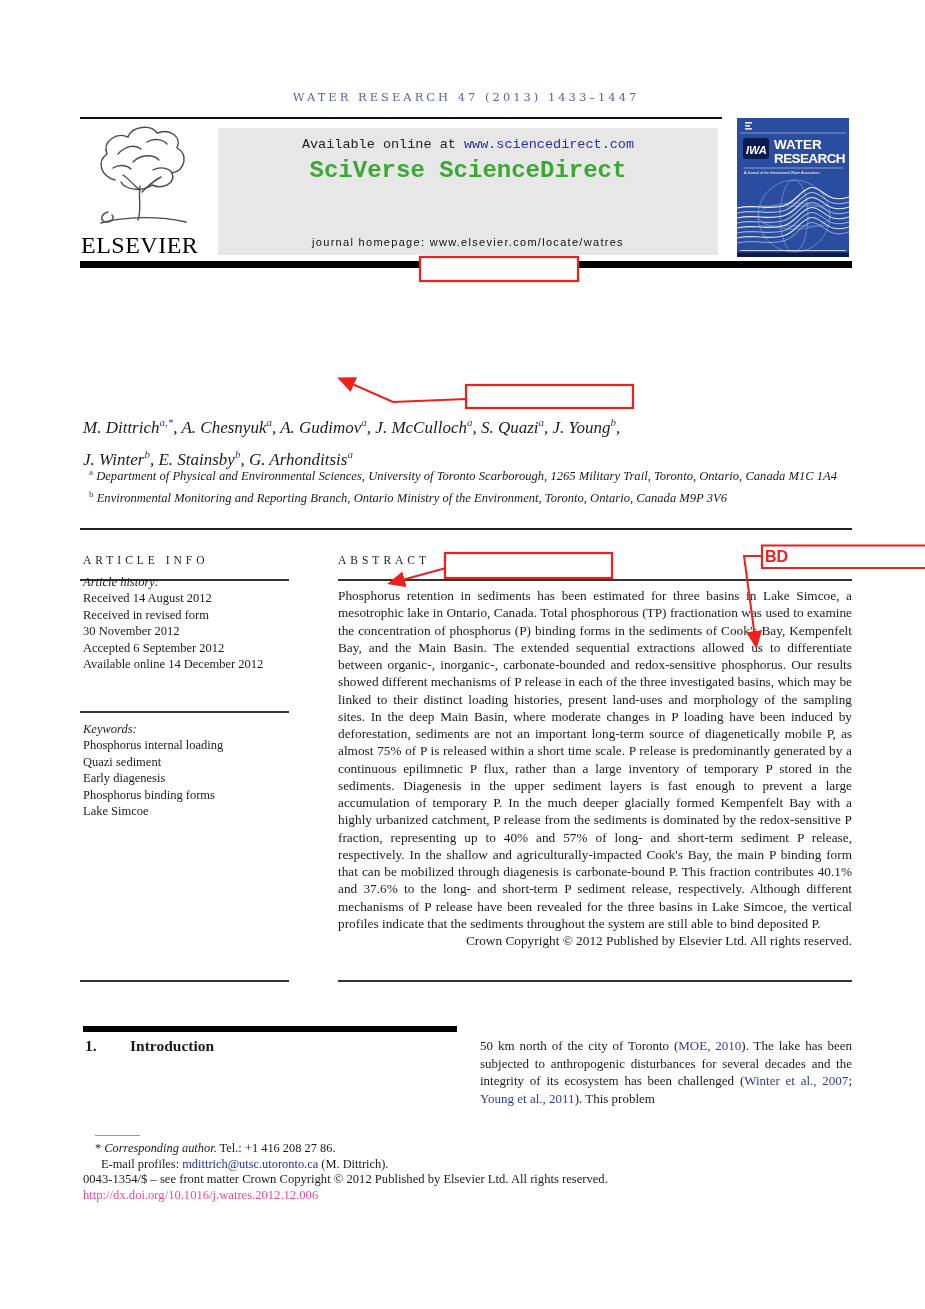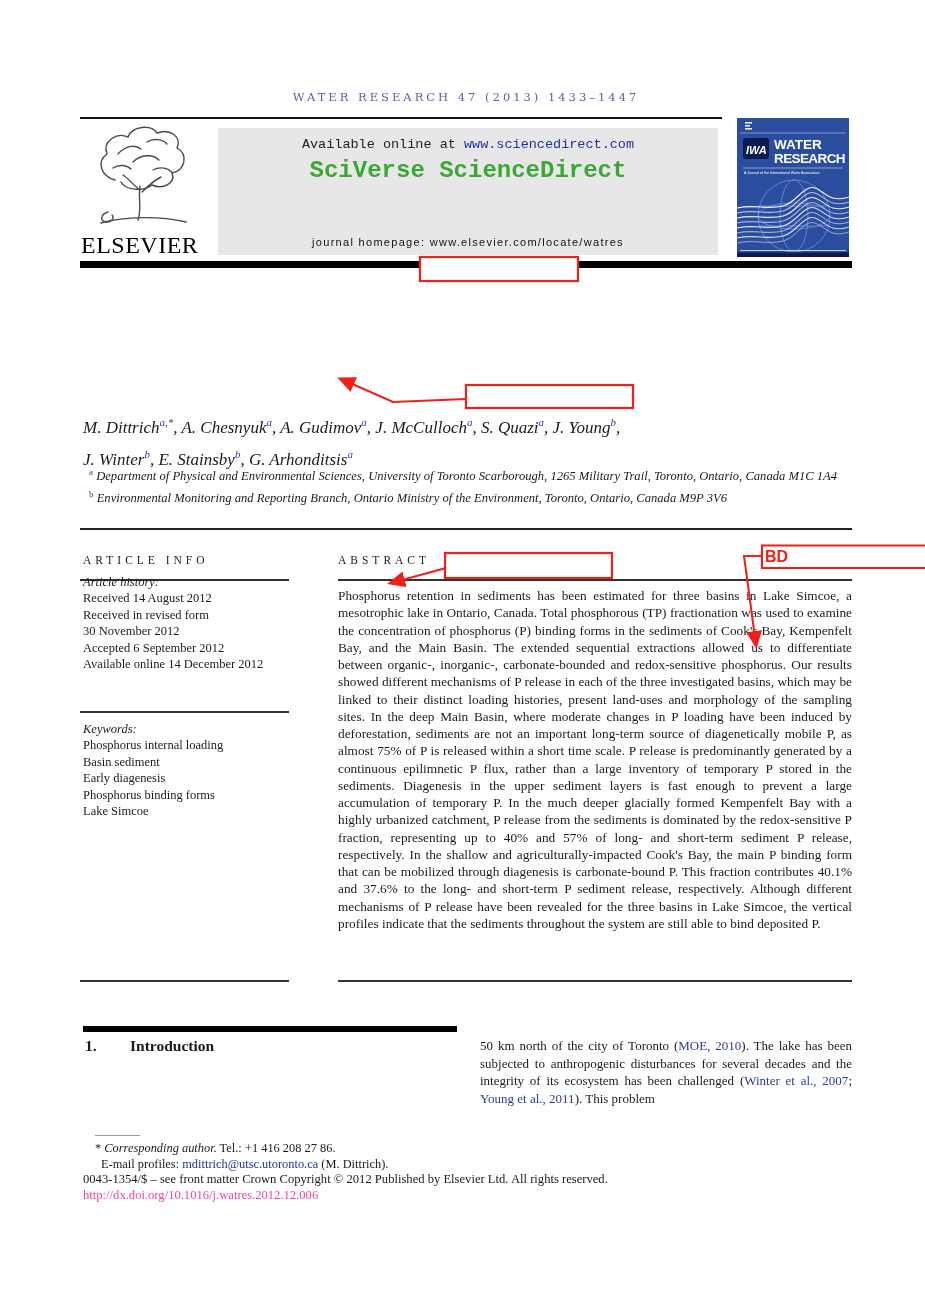--- a/index.html
+++ b/index.html
@@ -157,30 +157,31 @@
     <div>Received 14 August 2012</div>
     <div>Received in revised form</div>
     <div>30 November 2012</div>
     <div>Accepted 6 September 2012</div>
     <div>Available online 14 December 2012</div>
   </div>
   <div class="abs rule-kw"></div>
   <div class="abs keywords">
     <div class="ital">Keywords:</div>
     <div>Phosphorus internal loading</div>
-    <div>Basin sediment</div>
+    <div>Quazi sediment</div>
     <div>Early diagenesis</div>
     <div>Phosphorus binding forms</div>
     <div>Lake Simcoe</div>
   </div>
 
   <div class="abs sec-head ab-head">ABSTRACT</div>
   <div class="abs rule-ab"></div>
   <div class="abs abstract">
     <div>Phosphorus retention in sediments has been estimated for three basins in Lake Simcoe, a mesotrophic lake in Ontario, Canada. Total phosphorous (TP) fractionation was used to examine the concentration of phosphorus (P) binding forms in the sediments of Cook's Bay, Kempenfelt Bay, and the Main Basin. The extended sequential extractions allowed us to differentiate between organic-, inorganic-, carbonate-bounded and redox-sensitive phosphorus. Our results showed different mechanisms of P release in each of the three investigated basins, which may be linked to their distinct loading histories, present land-uses and morphology of the sampling sites. In the deep Main Basin, where moderate changes in P loading have been induced by deforestation, sediments are not an important long-term source of diagenetically mobile P, as almost 75% of P is released within a short time scale. P release is predominantly generated by a continuous epilimnetic P flux, rather than a large inventory of temporary P stored in the sediments. Diagenesis in the upper sediment layers is fast enough to prevent a large accumulation of temporary P. In the much deeper glacially formed Kempenfelt Bay with a highly urbanized catchment, P release from the sediments is dominated by the redox-sensitive P fraction, representing up to 40% and 57% of long- and short-term sediment P release, respectively. In the shallow and agriculturally-impacted Cook's Bay, the main P binding form that can be mobilized through diagenesis is carbonate-bound P. This fraction contributes 40.1% and 37.6% to the long- and short-term P sediment release, respectively. Although different mechanisms of P release have been revealed for the three basins in Lake Simcoe, the vertical profiles indicate that the sediments throughout the system are still able to bind deposited P.</div>
+    <div class="copyright">Crown Copyright © 2012 Published by Elsevier Ltd. All rights reserved.</div>
   </div>
   <div class="abs rule-bl"></div>
   <div class="abs rule-br"></div>
 
   <div class="abs bar2"></div>
   <div class="abs intro-head">
     <span class="num">1.</span><span>Introduction</span>
   </div>
   <div class="abs intro-right">
     <span>50 km north of the city of Toronto (</span><span class="cite">MOE, 2010</span><span>). The lake has been subjected to anthropogenic disturbances for several decades and the integrity of its ecosystem has been challenged (</span><span class="cite">Winter et al., 2007</span><span>; </span><span class="cite">Young et al., 2011</span><span>). This problem</span>

